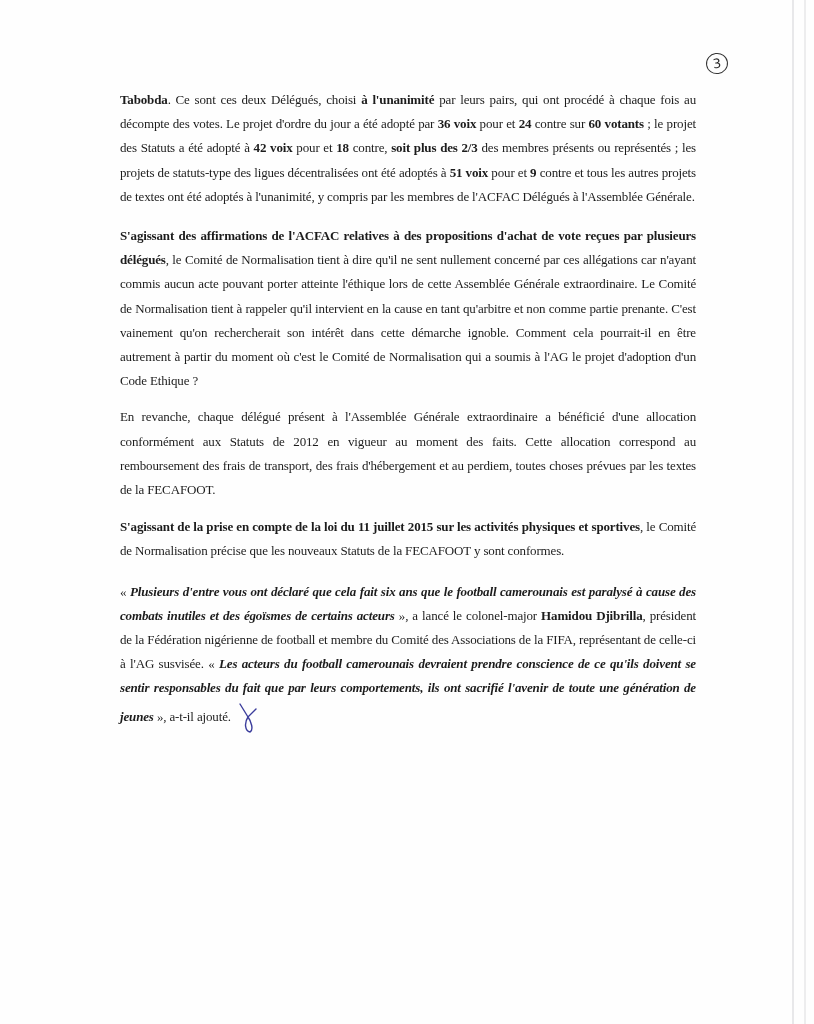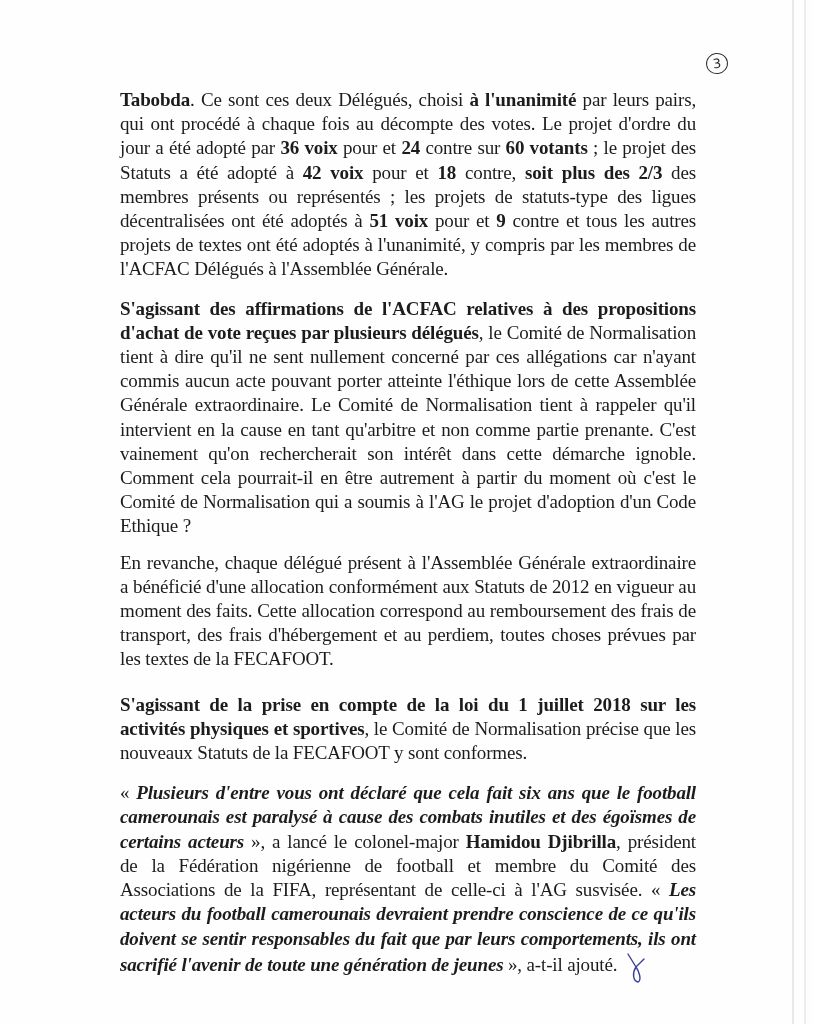--- a/index.html
+++ b/index.html
@@ -46,52 +46,52 @@
     color: #2a2a2a;
     transform: rotate(-8deg);
   }
   .content {
     position: absolute;
     left: 120px;
     top: 88px;
     width: 576px;
   }
   .para {
-    font-size: 19px;
+    font-size: 13px;
     line-height: 24.2px;
     text-align: justify;
     margin: 0 0 14px 0;
     letter-spacing: -0.15px;
   }
   .b { font-weight: bold; }
   .bi { font-weight: bold; font-style: italic; }
   .p1 { margin-bottom: 15px; }
   .p2 { margin-bottom: 12px; }
-  .p3 { margin-bottom: 21px; }
+  .p3 { margin-bottom: 13px; }
   .p4 { margin-bottom: 16px; }
   .signature {
     display: inline-block;
     vertical-align: -14px;
     margin-left: 2px;
   }
 </style>
 </head>
 <body>
 
 <div class="page">
   <div class="edge-line-1"></div>
   <div class="edge-line-2"></div>
 
   <div class="page-number">3</div>
 
   <div class="content">
     <p class="para p1"><span class="b">Tabobda</span><span>. Ce sont ces deux Délégués, choisi </span><span class="b">à l'unanimité</span><span> par leurs pairs, qui ont procédé à chaque fois au décompte des votes. Le projet d'ordre du jour a été adopté par </span><span class="b">36 voix</span><span> pour et </span><span class="b">24</span><span> contre sur </span><span class="b">60 votants</span><span> ; le projet des Statuts a été adopté à </span><span class="b">42 voix</span><span> pour et </span><span class="b">18</span><span> contre, </span><span class="b">soit plus des 2/3</span><span> des membres présents ou représentés ; les projets de statuts-type des ligues décentralisées ont été adoptés à </span><span class="b">51 voix</span><span> pour et </span><span class="b">9</span><span> contre et tous les autres projets de textes ont été adoptés à l'unanimité, y compris par les membres de l'ACFAC Délégués à l'Assemblée Générale.</span></p>
     <p class="para p2"><span class="b">S'agissant des affirmations de l'ACFAC relatives à des propositions d'achat de vote reçues par plusieurs délégués</span><span>, le Comité de Normalisation tient à dire qu'il ne sent nullement concerné par ces allégations car n'ayant commis aucun acte pouvant porter atteinte l'éthique lors de cette Assemblée Générale extraordinaire. Le Comité de Normalisation tient à rappeler qu'il intervient en la cause en tant qu'arbitre et non comme partie prenante. C'est vainement qu'on rechercherait son intérêt dans cette démarche ignoble. Comment cela pourrait-il en être autrement à partir du moment où c'est le Comité de Normalisation qui a soumis à l'AG le projet d'adoption d'un Code Ethique ?</span></p>
     <p class="para p3"><span>En revanche, chaque délégué présent à l'Assemblée Générale extraordinaire a bénéficié d'une allocation conformément aux Statuts de 2012 en vigueur au moment des faits. Cette allocation correspond au remboursement des frais de transport, des frais d'hébergement et au perdiem, toutes choses prévues par les textes de la FECAFOOT.</span></p>
-    <p class="para p4"><span class="b">S'agissant de la prise en compte de la loi du 1 juillet 2018 sur les activités physiques et sportives</span><span>, le Comité de Normalisation précise que les nouveaux Statuts de la FECAFOOT y sont conformes.</span></p>
+    <p class="para p4"><span class="b">S'agissant de la prise en compte de la loi du 11 juillet 2015 sur les activités physiques et sportives</span><span>, le Comité de Normalisation précise que les nouveaux Statuts de la FECAFOOT y sont conformes.</span></p>
     <p class="para p5"><span>« </span><span class="bi">Plusieurs d'entre vous ont déclaré que cela fait six ans que le football camerounais est paralysé à cause des combats inutiles et des égoïsmes de certains acteurs</span><span> », a lancé le colonel-major </span><span class="b">Hamidou Djibrilla</span><span>, président de la Fédération nigérienne de football et membre du Comité des Associations de la FIFA, représentant de celle-ci à l'AG susvisée. « </span><span class="bi">Les acteurs du football camerounais devraient prendre conscience de ce qu'ils doivent se sentir responsables du fait que par leurs comportements, ils ont sacrifié l'avenir de toute une génération de jeunes</span><span> », a-t-il ajouté.</span>
   <span class="signature">
     <svg width="34" height="34" viewBox="0 0 34 34">
       <path d="M4 3 L12 16 L20 8 M12 16 C8 22, 9 30, 14 31 C18 29, 15 20, 12 16" fill="none" stroke="#3b3d9c" stroke-width="1.4" stroke-linecap="round"></path>
     </svg>
   </span>
 </p>
   </div>
 </div>
 

